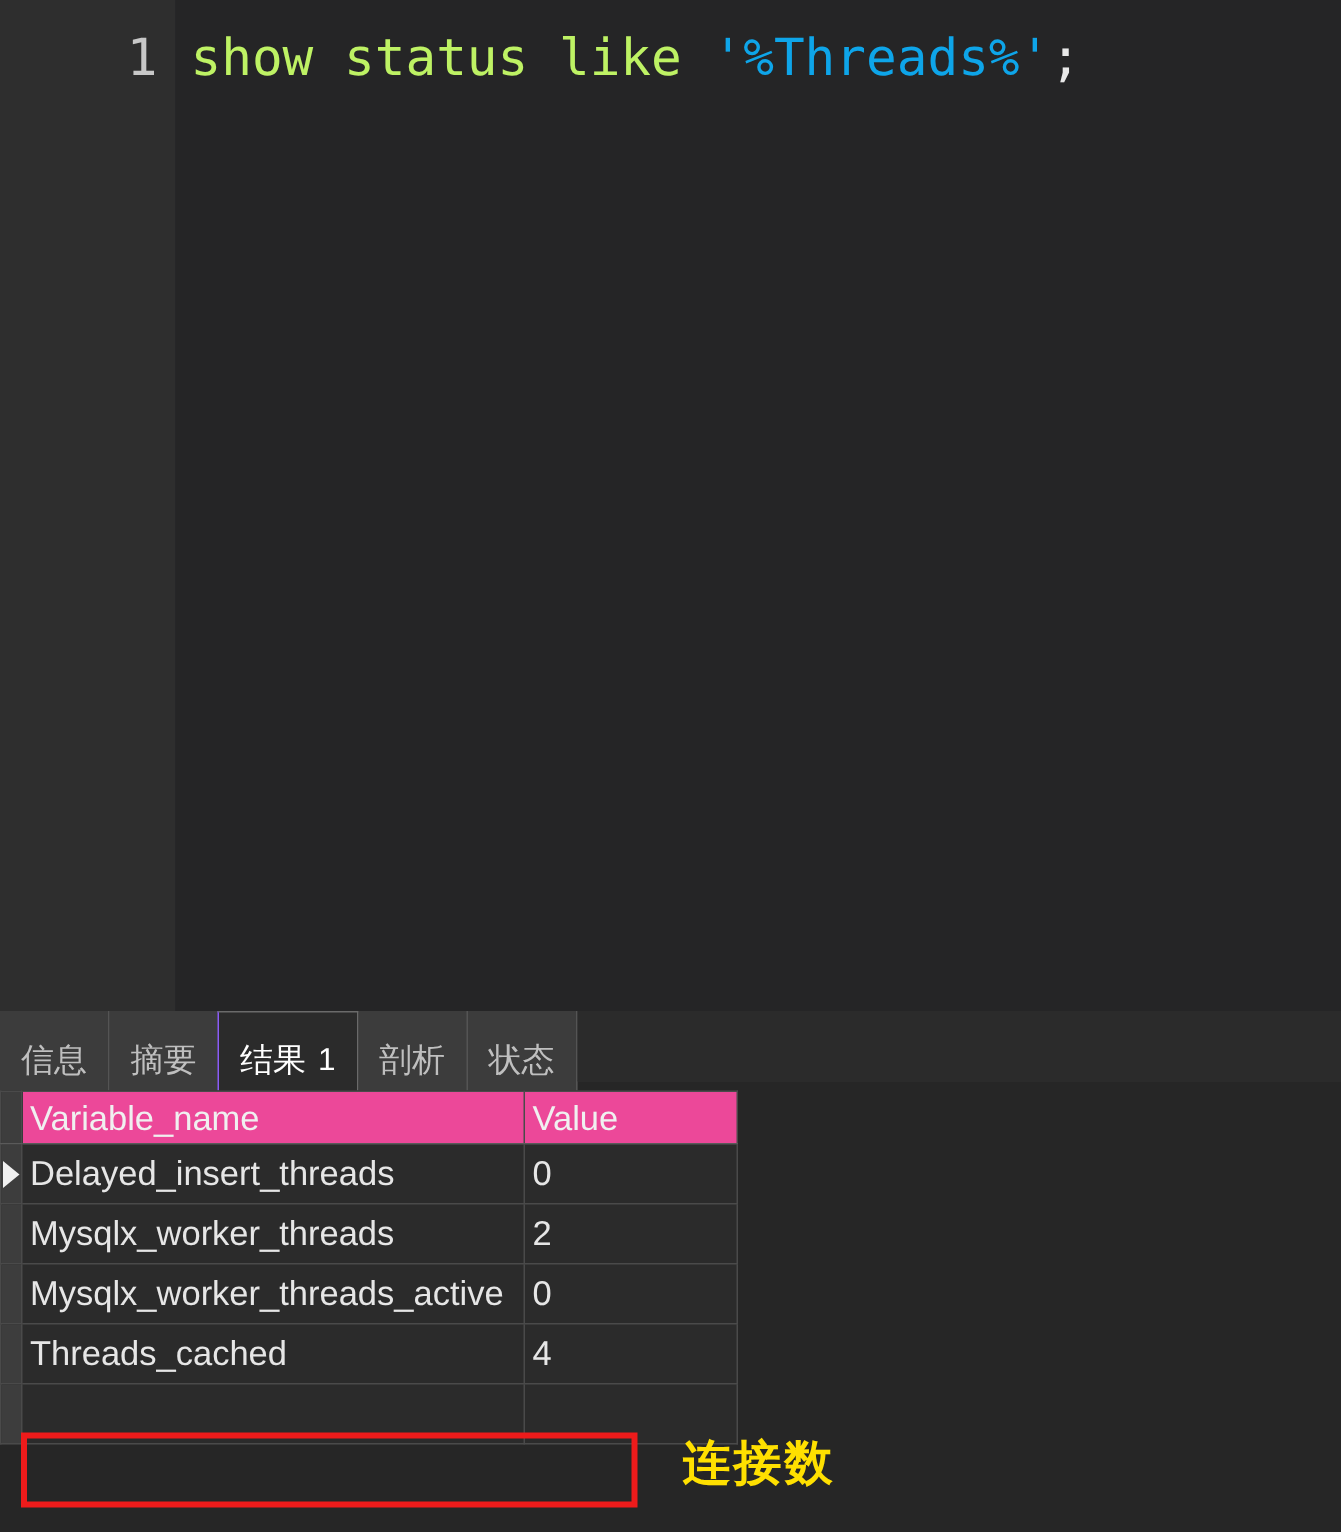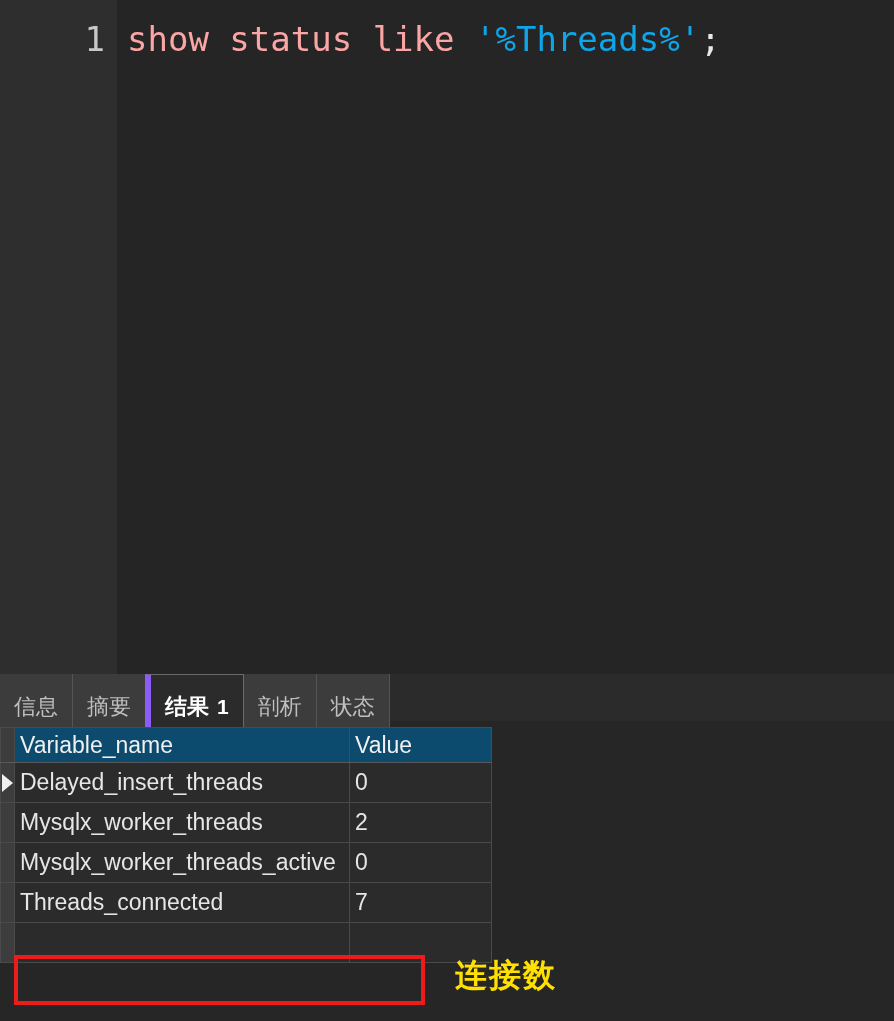--- a/index.html
+++ b/index.html
@@ -53,21 +53,21 @@
     height: 674px;
     background: #252526;
     box-sizing: border-box;
     padding: 8px 14px 0 10px;
     font-family: "DejaVu Sans Mono", "Liberation Mono", monospace;
     font-size: 34px;
     line-height: 62px;
     white-space: normal;
     word-break: break-word;
   }
-  .tok-keyword { color: #fca5a5; margin-top: 12px; }
+  .tok-keyword { color: #bef264; margin-top: 12px; }
   .tok-string  { color: #0ea5e9; }
   .tok-punct   { color: #e8e8e8; }
 
   
   .result-panel {
     position: absolute;
     left: 0;
     top: 674px;
     width: 894px;
     height: 347px;
@@ -95,24 +95,23 @@
     color: #bfbfbf;
     background: #3c3c3c;
     border-right: 1px solid #545454;
     cursor: default;
     white-space: nowrap;
   }
   .tab.active {
     background: #2b2b2b;
     color: #ffffff;
     border-right: 1px solid #6a6a6a;
-    border-left: 6px solid #8b5cf6;
+    border-left: 1px solid #8b5cf6;
     border-top: 1px solid #6a6a6a;
     margin-left: -1px;
-    font-weight: bold;
   }
   .tab .tab-count {
     margin-left: 8px;
     color: #ffffff;
     font-size: 21px;
   }
   .tabbar-filler {
     flex: 1 1 auto;
     background: #2b2b2b;
     height: 47px;
@@ -143,21 +142,21 @@
     height: 39px;
     font-size: 23px;
     color: #e6e6e6;
     text-align: left;
     vertical-align: middle;
     overflow: hidden;
     white-space: nowrap;
     font-weight: normal;
   }
   table.grid thead th {
-    background: #0c4a6e;
+    background: #ec4899;
     color: #f0f0f0;
     height: 34px;
     border-bottom: 1px solid #5a5a5a;
   }
   table.grid thead th.gutter-head {
     background: #3d3d3d;
     padding: 0;
   }
   table.grid td.row-gutter {
     background: #3d3d3d;
@@ -271,22 +270,22 @@
             <td>Mysqlx_worker_threads</td>
             <td>2</td>
           </tr>
           <tr>
             <td class="row-gutter"></td>
             <td>Mysqlx_worker_threads_active</td>
             <td>0</td>
           </tr>
           <tr>
             <td class="row-gutter"></td>
-            <td>Threads_connected</td>
-            <td>7</td>
+            <td>Threads_cached</td>
+            <td>4</td>
           </tr>
           <tr class="grid-tail-row">
             <td class="row-gutter"></td>
             <td></td>
             <td></td>
           </tr>
         </tbody>
       </table>
     </div>
   </div>

